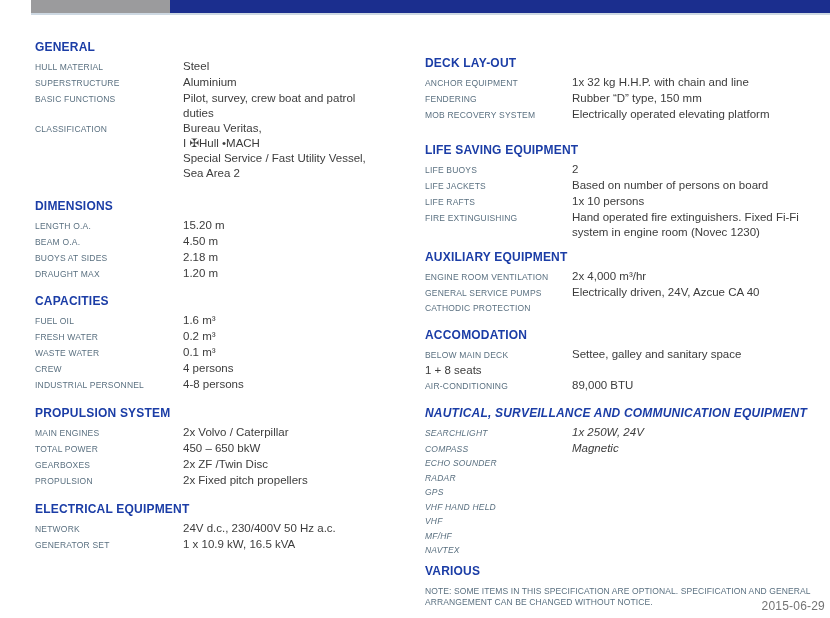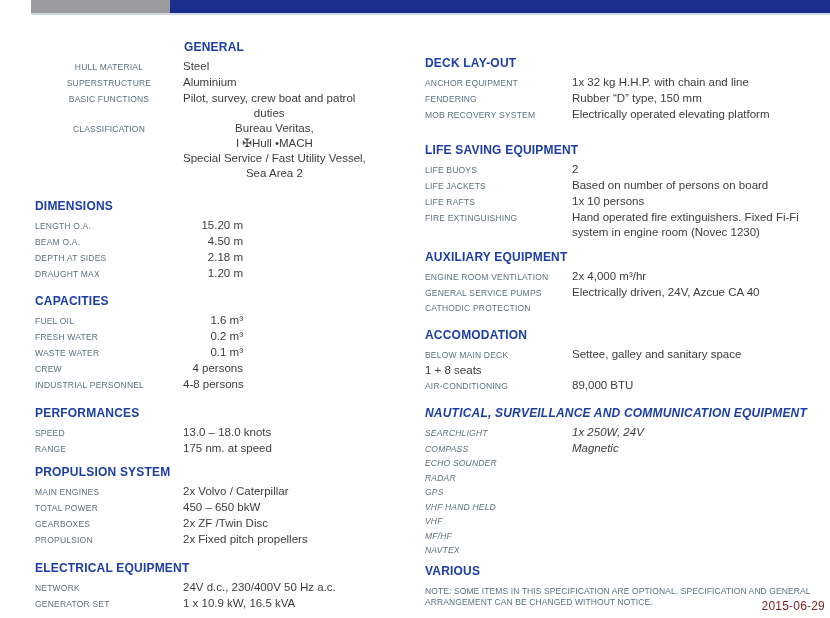--- a/index.html
+++ b/index.html
@@ -29,40 +29,40 @@
   .label {
     flex: none; width: 148px;
     font-size: 8.5px; color: #5a7080; letter-spacing: .2px; line-height: 15px;
     white-space: nowrap;
   }
   .col-right .label { width: 147px; }
   .value {
     font-size: 11.5px; color: #3c3c3c; line-height: 15px;
     white-space: pre-line;
   }
-  .value.num { flex: none; width: 60px; text-align: right; white-space: nowrap; }
-
-  .mb18 { margin-bottom: 18px; text-align: center; }
+  .value.num { flex: none; width: 60px; text-align: left; white-space: nowrap; }
+
+  .mb18 { margin-bottom: 18px; }
   .mb13 { margin-bottom: 13px; }
   .mb12 { margin-bottom: 12px; }
   .mb10 { margin-bottom: 10px; }
   .mb8  { margin-bottom: 8px;  }
   .mb20 { margin-bottom: 20px; }
   .mb6  { margin-bottom: 6px; font-style: italic;  }
   .tight .row { min-height: 14.5px; }
   .tight .label, .tight .value { line-height: 14.5px; }
 
   .note {
     margin-top: 8px; width: 398px;
     font-size: 8.5px; color: #5a7080; line-height: 11px; letter-spacing: .1px;
     white-space: pre-line;
   }
   .doc-date {
     position: absolute; right: 5px; top: 599px;
-    font-size: 12px; color: #7f1d1d; letter-spacing: .2px;
+    font-size: 12px; color: #737373; letter-spacing: .2px;
   }
 </style>
 </head>
 <body>
 
 <div class="topbar">
   <div class="bar-gray"></div>
   <div class="bar-blue"></div>
 </div>
 
@@ -96,21 +96,21 @@
     <h2 class="sec-title">DIMENSIONS</h2>
     <div class="row">
       <div class="label">LENGTH O.A.</div>
       <div class="value num">15.20 m</div>
     </div>
     <div class="row">
       <div class="label">BEAM O.A.</div>
       <div class="value num">4.50 m</div>
     </div>
     <div class="row">
-      <div class="label">DEPTH AT SIDES</div>
+      <div class="label">BUOYS AT SIDES</div>
       <div class="value num">2.18 m</div>
     </div>
     <div class="row">
       <div class="label">DRAUGHT MAX</div>
       <div class="value num">1.20 m</div>
     </div>
   </div>
 
   <div class="section mb13">
     <h2 class="sec-title">CAPACITIES</h2>
@@ -129,31 +129,20 @@
     <div class="row">
       <div class="label">CREW</div>
       <div class="value num">4 persons</div>
     </div>
     <div class="row">
       <div class="label">INDUSTRIAL PERSONNEL</div>
       <div class="value num">4-8 persons</div>
     </div>
   </div>
 
-  <div class="section mb8">
-    <h2 class="sec-title">PERFORMANCES</h2>
-    <div class="row">
-      <div class="label">SPEED</div>
-      <div class="value">13.0 – 18.0 knots</div>
-    </div>
-    <div class="row">
-      <div class="label">RANGE</div>
-      <div class="value">175 nm. at speed</div>
-    </div>
-  </div>
 
   <div class="section mb13">
     <h2 class="sec-title">PROPULSION SYSTEM</h2>
     <div class="row">
       <div class="label">MAIN ENGINES</div>
       <div class="value">2x Volvo / Caterpillar</div>
     </div>
     <div class="row">
       <div class="label">TOTAL POWER</div>
       <div class="value">450 – 650 bkW</div>

